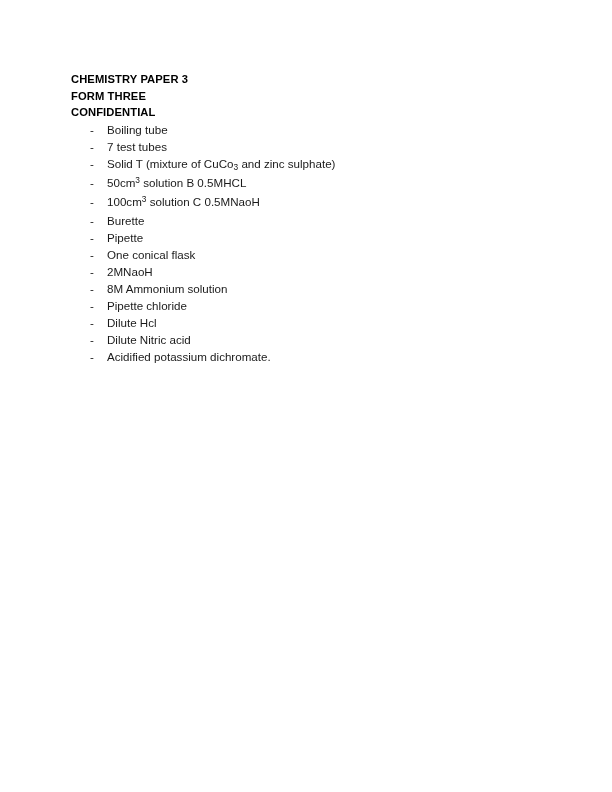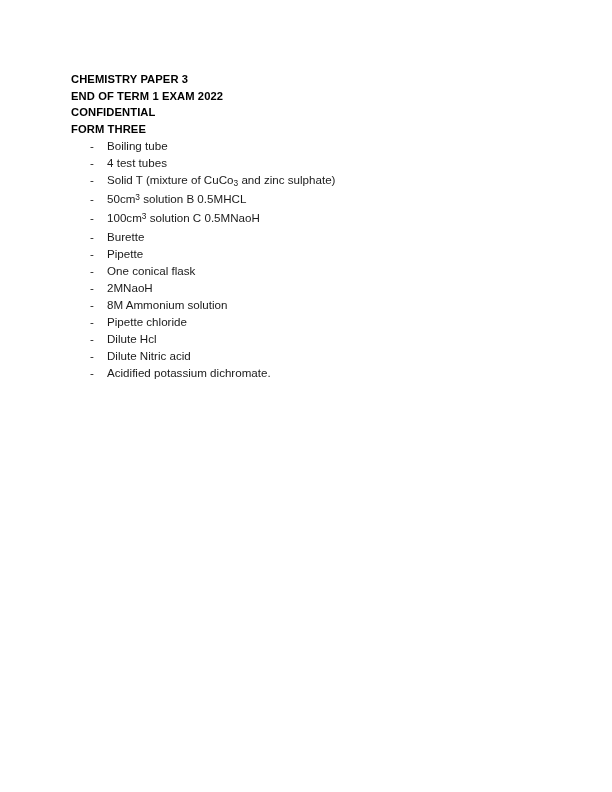--- a/index.html
+++ b/index.html
@@ -93,32 +93,31 @@
 </style>
 </head>
 <body>
 
 <div class="page">
 
   <div class="content">
 
     <div class="heading-block">
       <div class="heading-line">CHEMISTRY PAPER 3</div>
-      <div class="heading-line">END OF TERM 1 EXAM 2022</div>
+      <div class="heading-line">FORM THREE</div>
       <div class="heading-line">CONFIDENTIAL</div>
-      <div class="heading-line">FORM THREE</div>
     </div>
 
     <div class="section">
       <ul class="dash-list">
         <li>
           <span class="dash">-</span><span>Boiling tube</span>
         </li>
         <li>
-          <span class="dash">-</span><span>4 test tubes</span>
+          <span class="dash">-</span><span>7 test tubes</span>
         </li>
         <li>
           <span class="dash">-</span><span>Solid T (mixture of CuCo</span><sub>3</sub><span> and zinc sulphate)</span>
         </li>
         <li>
           <span class="dash">-</span><span>50cm</span><sup>3</sup><span> solution B 0.5MHCL</span>
         </li>
         <li>
           <span class="dash">-</span><span>100cm</span><sup>3</sup><span> solution C 0.5MNaoH</span>
         </li>

